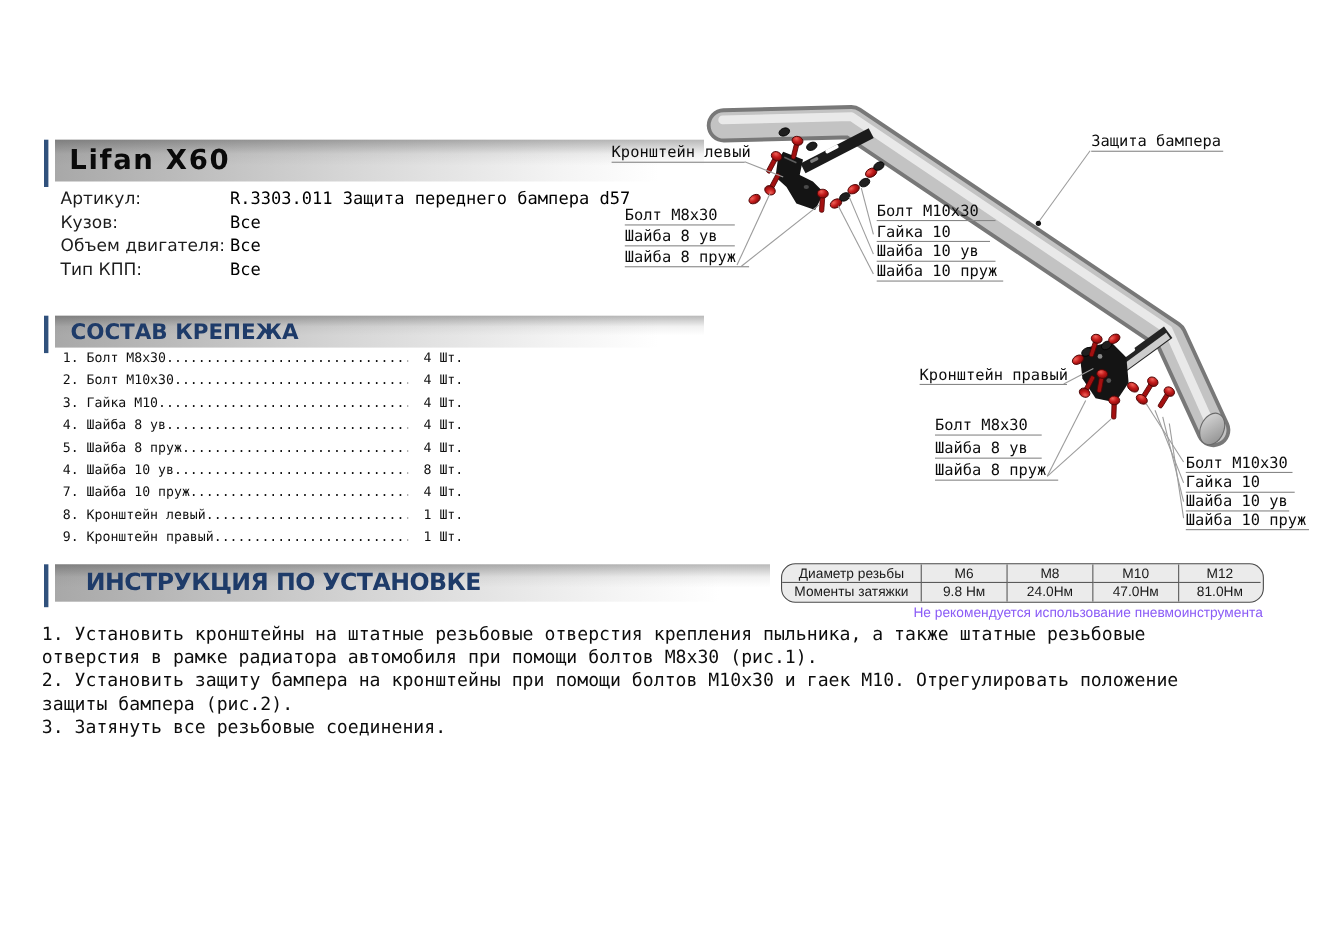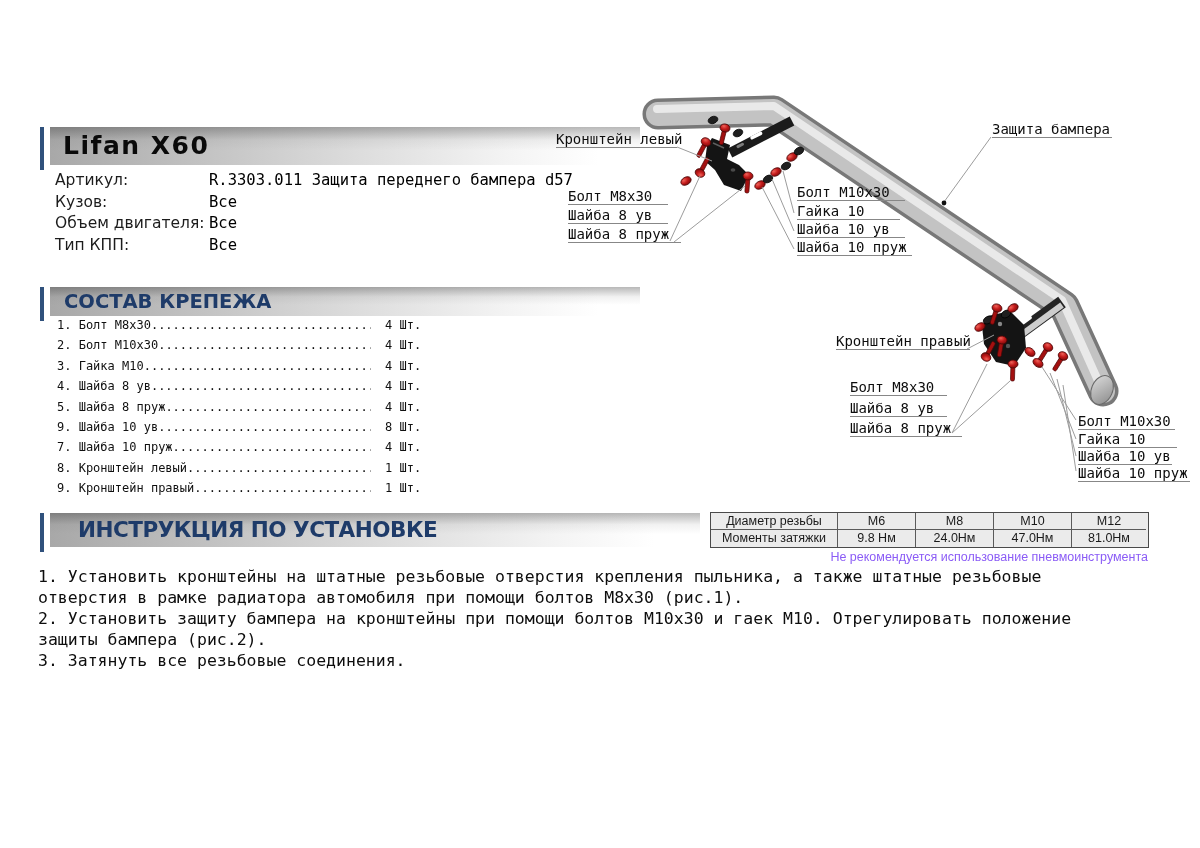--- a/index.html
+++ b/index.html
@@ -28,21 +28,21 @@
   .spec-row{display:flex;height:21.7px;align-items:baseline;}
   .spec-label{width:154px;font-size:15.5px;color:#1c1c1c;}
   .spec-value{font-family:"DejaVu Sans Mono",monospace;font-size:15.5px;color:#000;white-space:nowrap;}
 
   .f-list{position:absolute;left:57px;top:318px;}
   .f-row{display:flex;width:392px;height:20.4px;font-family:"DejaVu Sans Mono",monospace;font-size:12px;color:#101010;align-items:baseline;}
   .f-name{white-space:nowrap;flex:none;}
   .f-dots{flex:1;overflow:hidden;white-space:nowrap;}
   .f-qty{flex:none;width:64px;padding-left:14px;white-space:nowrap;}
 
-  .torque{position:absolute;left:710px;top:512px;width:437px;border:1px solid #4a4a4a;border-radius:0;overflow:hidden;background:#ebebeb;font-family:"Liberation Sans",sans-serif;font-size:12.5px;color:#1a1a1a;}
+  .torque{position:absolute;left:710px;top:512px;width:437px;border:1px solid #4a4a4a;border-radius:13px;overflow:hidden;background:#ebebeb;font-family:"Liberation Sans",sans-serif;font-size:12.5px;color:#1a1a1a;}
   .t-row{display:flex;height:17px;line-height:17px;}
   .t-row.first .t-cell{border-bottom:1px solid #5a5a5a;}
   .t-cell{text-align:center;border-right:1px solid #5a5a5a;box-sizing:border-box;flex:none;}
   .t-cell.c0{width:127px;}
   .t-cell.c1,.t-cell.c2,.t-cell.c3{width:78px;}
   .t-cell.c4{width:74px;border-right:none;}
   .t-note{position:absolute;left:710px;top:550px;width:438px;text-align:right;font-family:"Liberation Sans",sans-serif;font-size:12.5px;color:#8b5cf6;}
 
   .instr{position:absolute;left:38px;top:566px;width:1045px;font-family:"DejaVu Sans Mono",monospace;font-size:16.5px;line-height:21px;color:#0d0d0d;}
   .instr p{margin:0;}
@@ -102,21 +102,21 @@
       <span class="f-name">4. Шайба 8 ув</span>
       <span class="f-dots">................................................................................</span>
       <span class="f-qty">4 Шт.</span>
     </div>
   <div class="f-row">
       <span class="f-name">5. Шайба 8 пруж</span>
       <span class="f-dots">................................................................................</span>
       <span class="f-qty">4 Шт.</span>
     </div>
   <div class="f-row">
-      <span class="f-name">9. Шайба 10 ув</span>
+      <span class="f-name">4. Шайба 10 ув</span>
       <span class="f-dots">................................................................................</span>
       <span class="f-qty">8 Шт.</span>
     </div>
   <div class="f-row">
       <span class="f-name">7. Шайба 10 пруж</span>
       <span class="f-dots">................................................................................</span>
       <span class="f-qty">4 Шт.</span>
     </div>
   <div class="f-row">
       <span class="f-name">8. Кронштейн левый</span>

